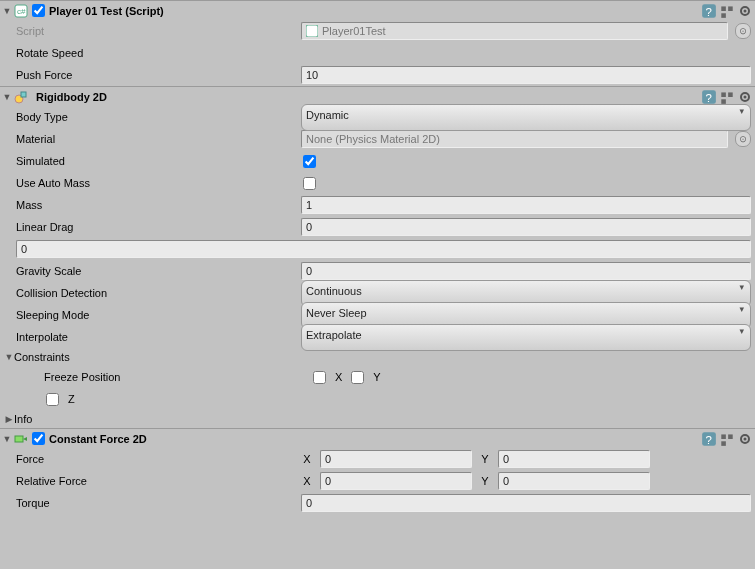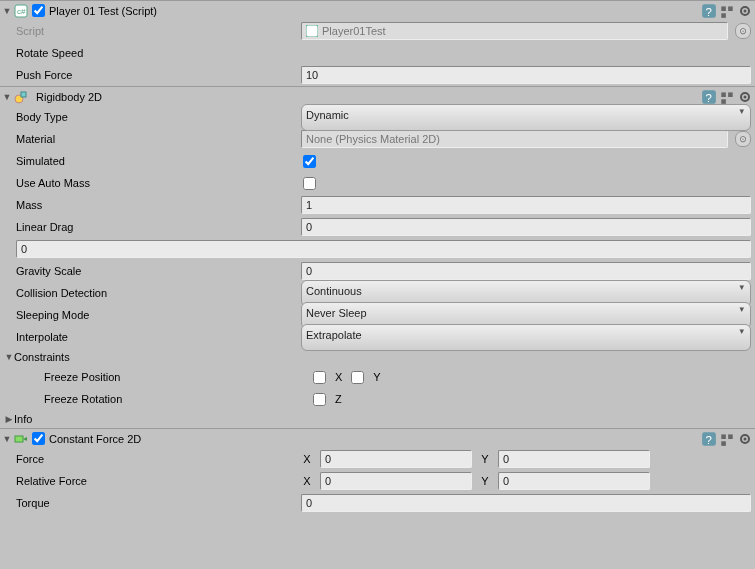--- a/index.html
+++ b/index.html
@@ -2,21 +2,21 @@
 <html><head>
 <meta charset="utf-8">
 <style>
 html,body{margin:0;padding:0;font-family:Arial,Helvetica,sans-serif;font-size:11px;color:#000;background:#c2c2c2;width:755px}
 .component{border-top:1px solid #9a9a9a}
 .header{display:flex;align-items:center;height:19px;background:#c2c2c2;padding:0 2px}
 .fold{width:10px;height:10px;display:flex;align-items:center;justify-content:center;cursor:pointer;font-size:9px;color:#555}
 .icon{width:14px;height:14px;margin:0 2px;display:flex;align-items:center;justify-content:center}
 .icon svg{width:14px;height:14px}
 .chk{width:13px;height:13px;margin:0 2px}
-.title{font-weight:normal;margin-left:2px;flex:0 0 auto}
+.title{font-weight:bold;margin-left:2px;flex:0 0 auto}
 .hspacer{flex:1}
 .hbtn{width:16px;height:16px;margin-left:2px;display:flex;align-items:center;justify-content:center;color:#444}
 .row{display:flex;align-items:center;height:20px;padding:1px 4px 1px 16px}
 .row.indent2{padding-left:44px}
 .label{width:285px;flex:0 0 285px;color:#000}
 .label.disabled{color:#888}
 .field{flex:1;display:flex;align-items:center;gap:7px}
 .txt{flex:1;height:16px;border:none;border-top:1px solid #888;border-left:1px solid #888;border-bottom:1px solid #eee;border-right:1px solid #eee;background:#eaeaea;padding:0 4px;font:inherit;color:#222;border-radius:2px}
 .txt.obj{background:#dcdcdc;color:#777}
 .sel{flex:1;height:17px;border:1px solid #999;border-radius:6px;background:linear-gradient(#eee,#cfcfcf);padding:4px 4px;font:inherit;color:#222;position:relative}
@@ -189,21 +189,20 @@
   <div class="row indent2">
       <span class="label" style="flex-basis:267px;width:267px">Freeze Position</span>
       <div class="field">
         <input type="checkbox" class="chk" style="">
         <span>X</span>
         <input type="checkbox" class="chk" style="">
         <span>Y</span>
       </div>
     </div>
   <div class="row indent2">
-      <span class="label" style="flex-basis:267px;width:267px">Freeze Rotation</span>
       <div class="field">
         <input type="checkbox" class="chk" style="">
         <span>Z</span>
       </div>
     </div>
   <div class="foldrow">
       <span class="fold">▶</span>
       <span>Info</span>
     </div>
 </div>

